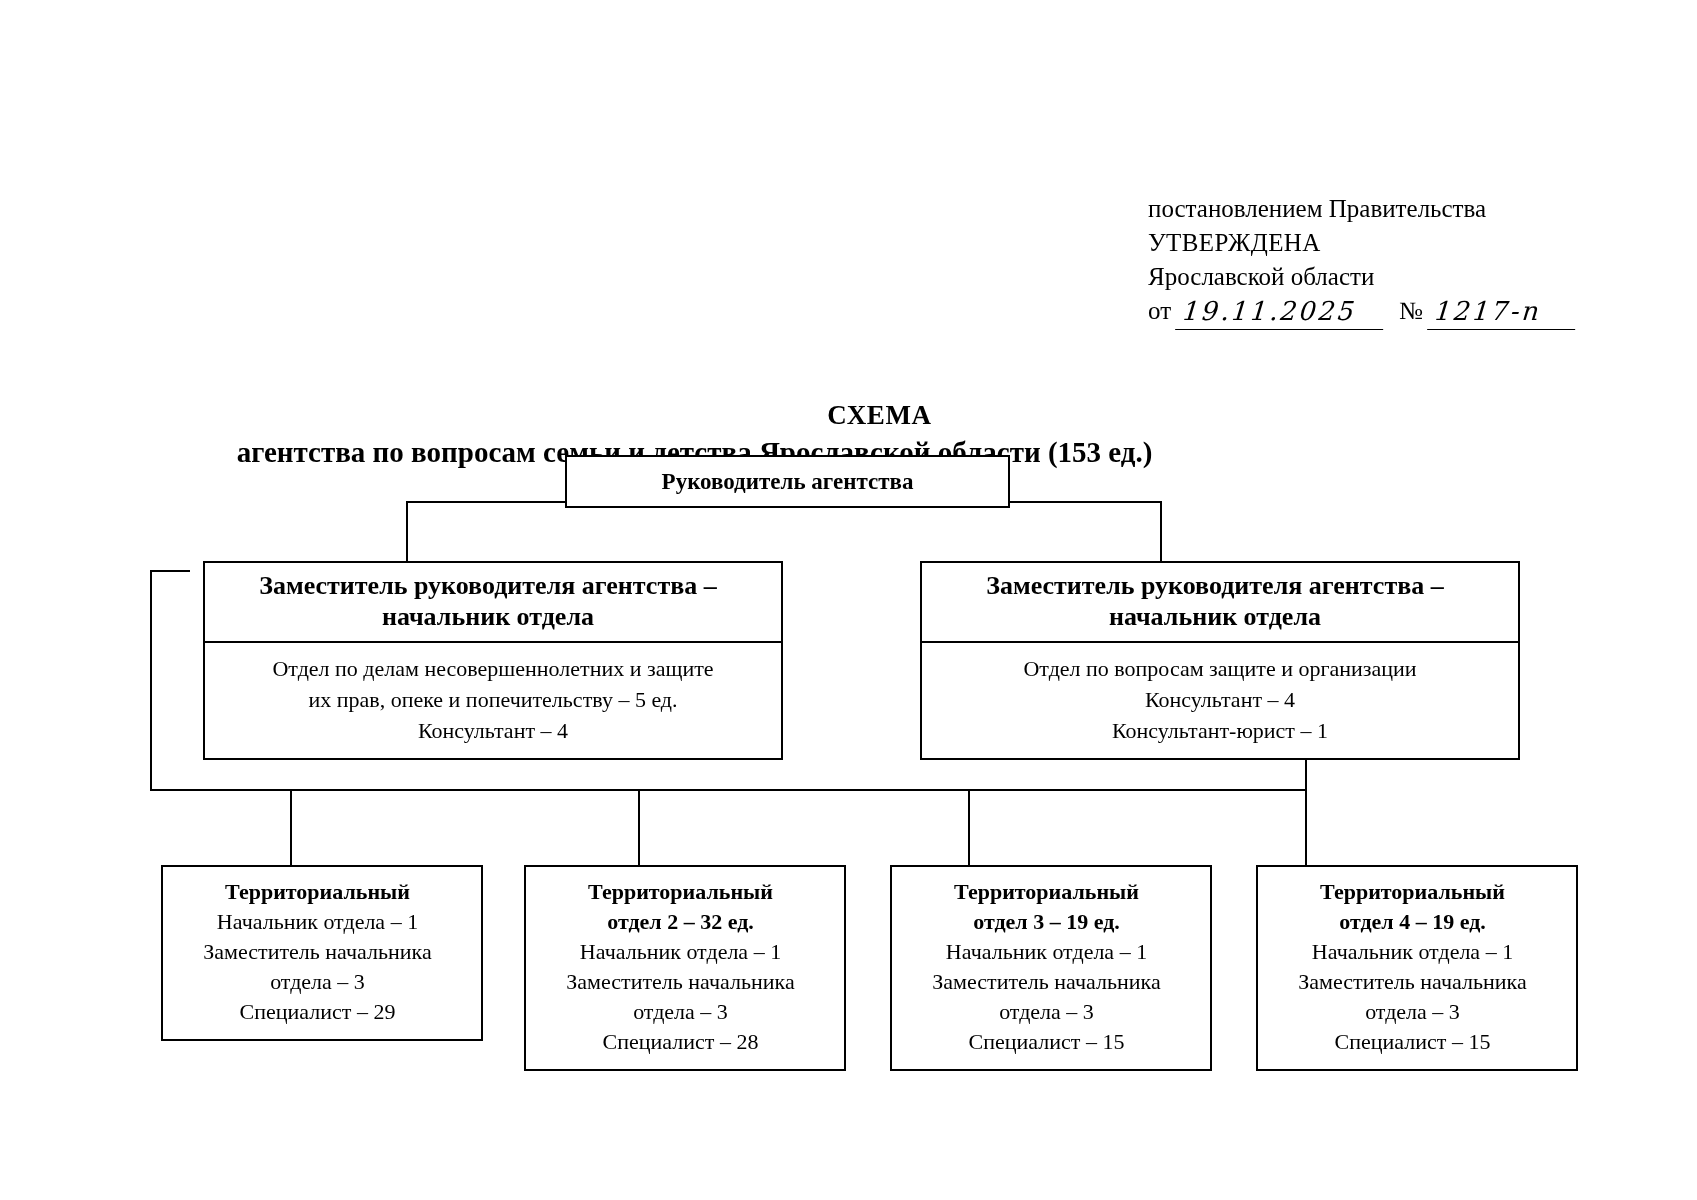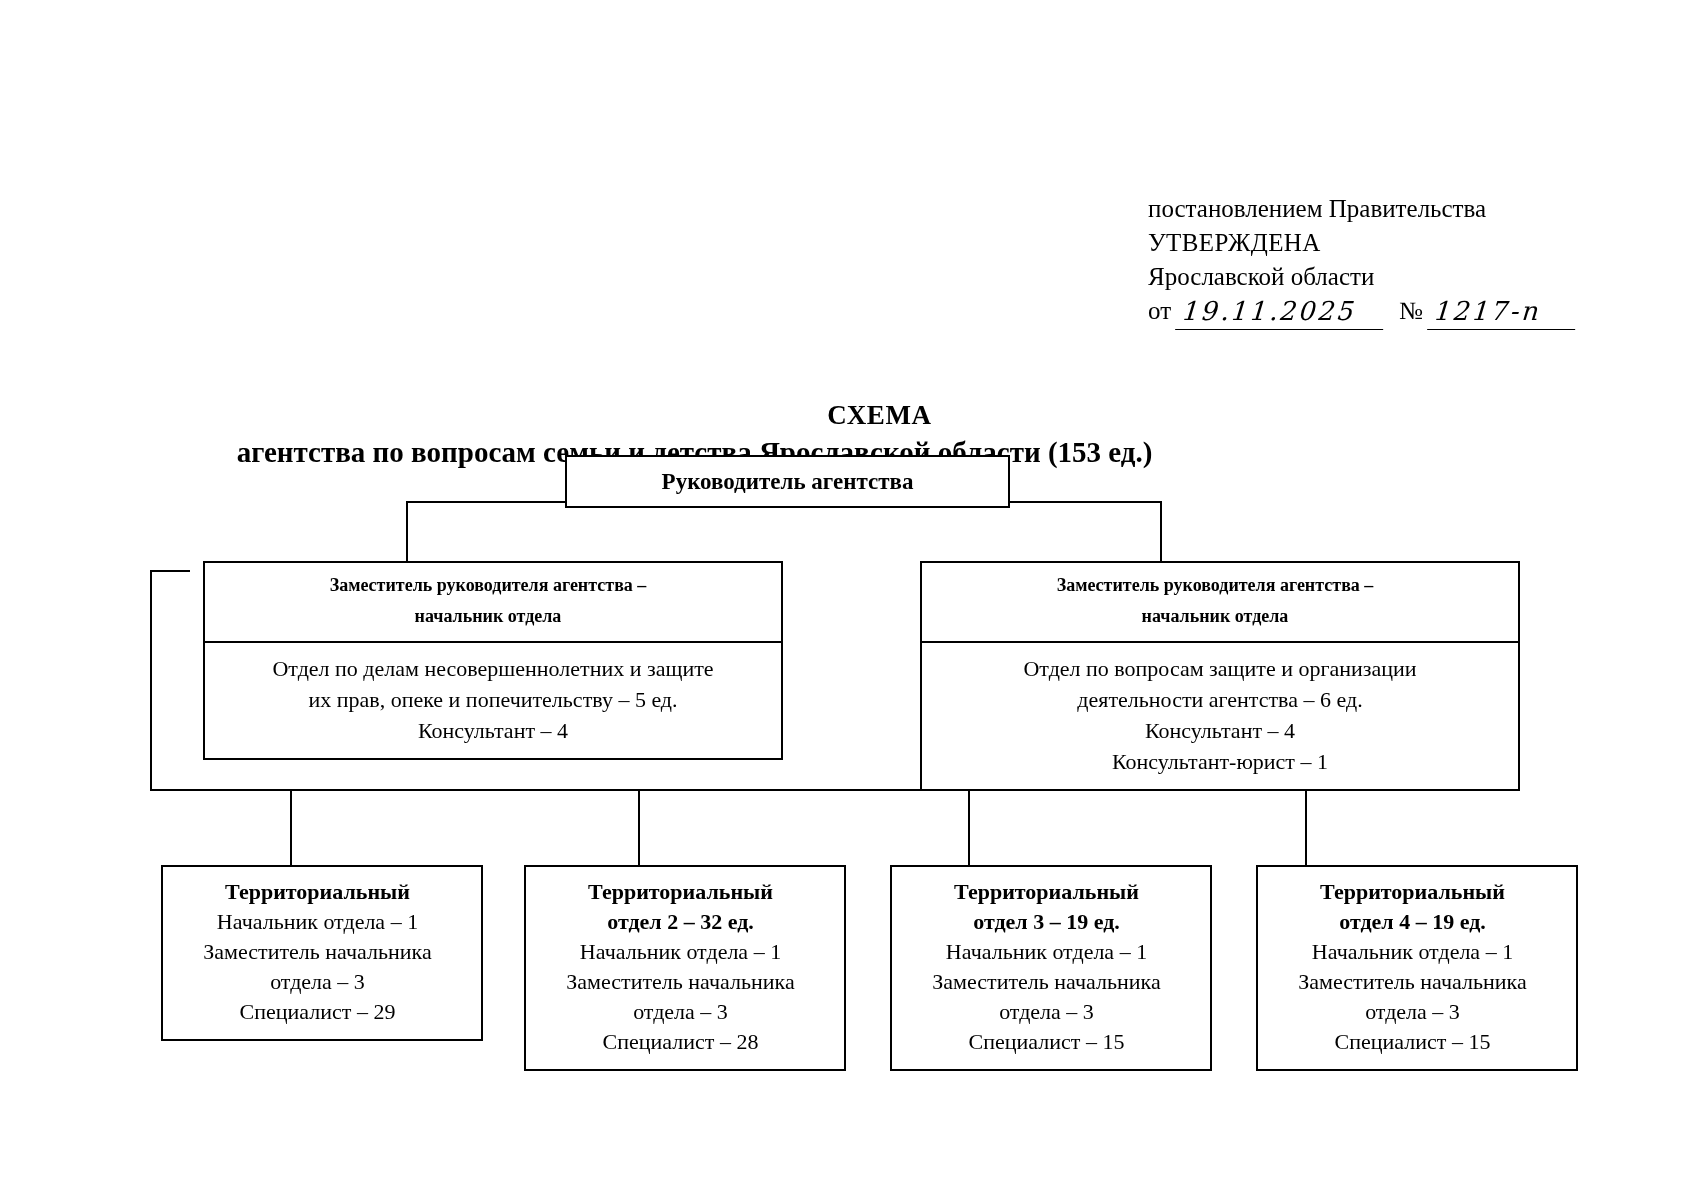--- a/index.html
+++ b/index.html
@@ -85,21 +85,21 @@
     position: absolute;
     box-sizing: border-box;
     border: 2px solid #000000;
     background: #ffffff;
     z-index: 2;
   }
   .node-head {
     padding: 7px 14px 9px 4px;
     text-align: center;
     font-weight: bold;
-    font-size: 18px;
+    font-size: 26px;
     line-height: 31px;
   }
   .node-body {
     border-top: 2px solid #000000;
     padding: 10px 14px 12px 14px;
     text-align: center;
     font-size: 22px;
     line-height: 31px;
   }
   .node-body .strong { font-weight: normal; display: block; }
@@ -179,21 +179,20 @@
       </div>
     </div>
 
     <div class="node" id="node-deputy-2" style="left:920px; top:561px; width:600px;">
       <div class="node-head">
         <span>Заместитель руководителя агентства –</span><br>
         <span>начальник отдела</span>
       </div>
       <div class="node-body">
         <span class="strong">Отдел по вопросам защите и организации</span>
-        <span class="strong">деятельности агентства – 6 ед.</span>
         <span class="plain">Консультант – 4</span>
         <span class="plain">Консультант-юрист – 1</span>
       </div>
     </div>
 
     <div class="node leaf" style="left:161px; top:865px; width:322px;">
       <span class="title">Территориальный</span>
       <span class="row">Начальник отдела – 1</span>
       <span class="row">Заместитель начальника</span>
       <span class="row">отдела – 3</span>

